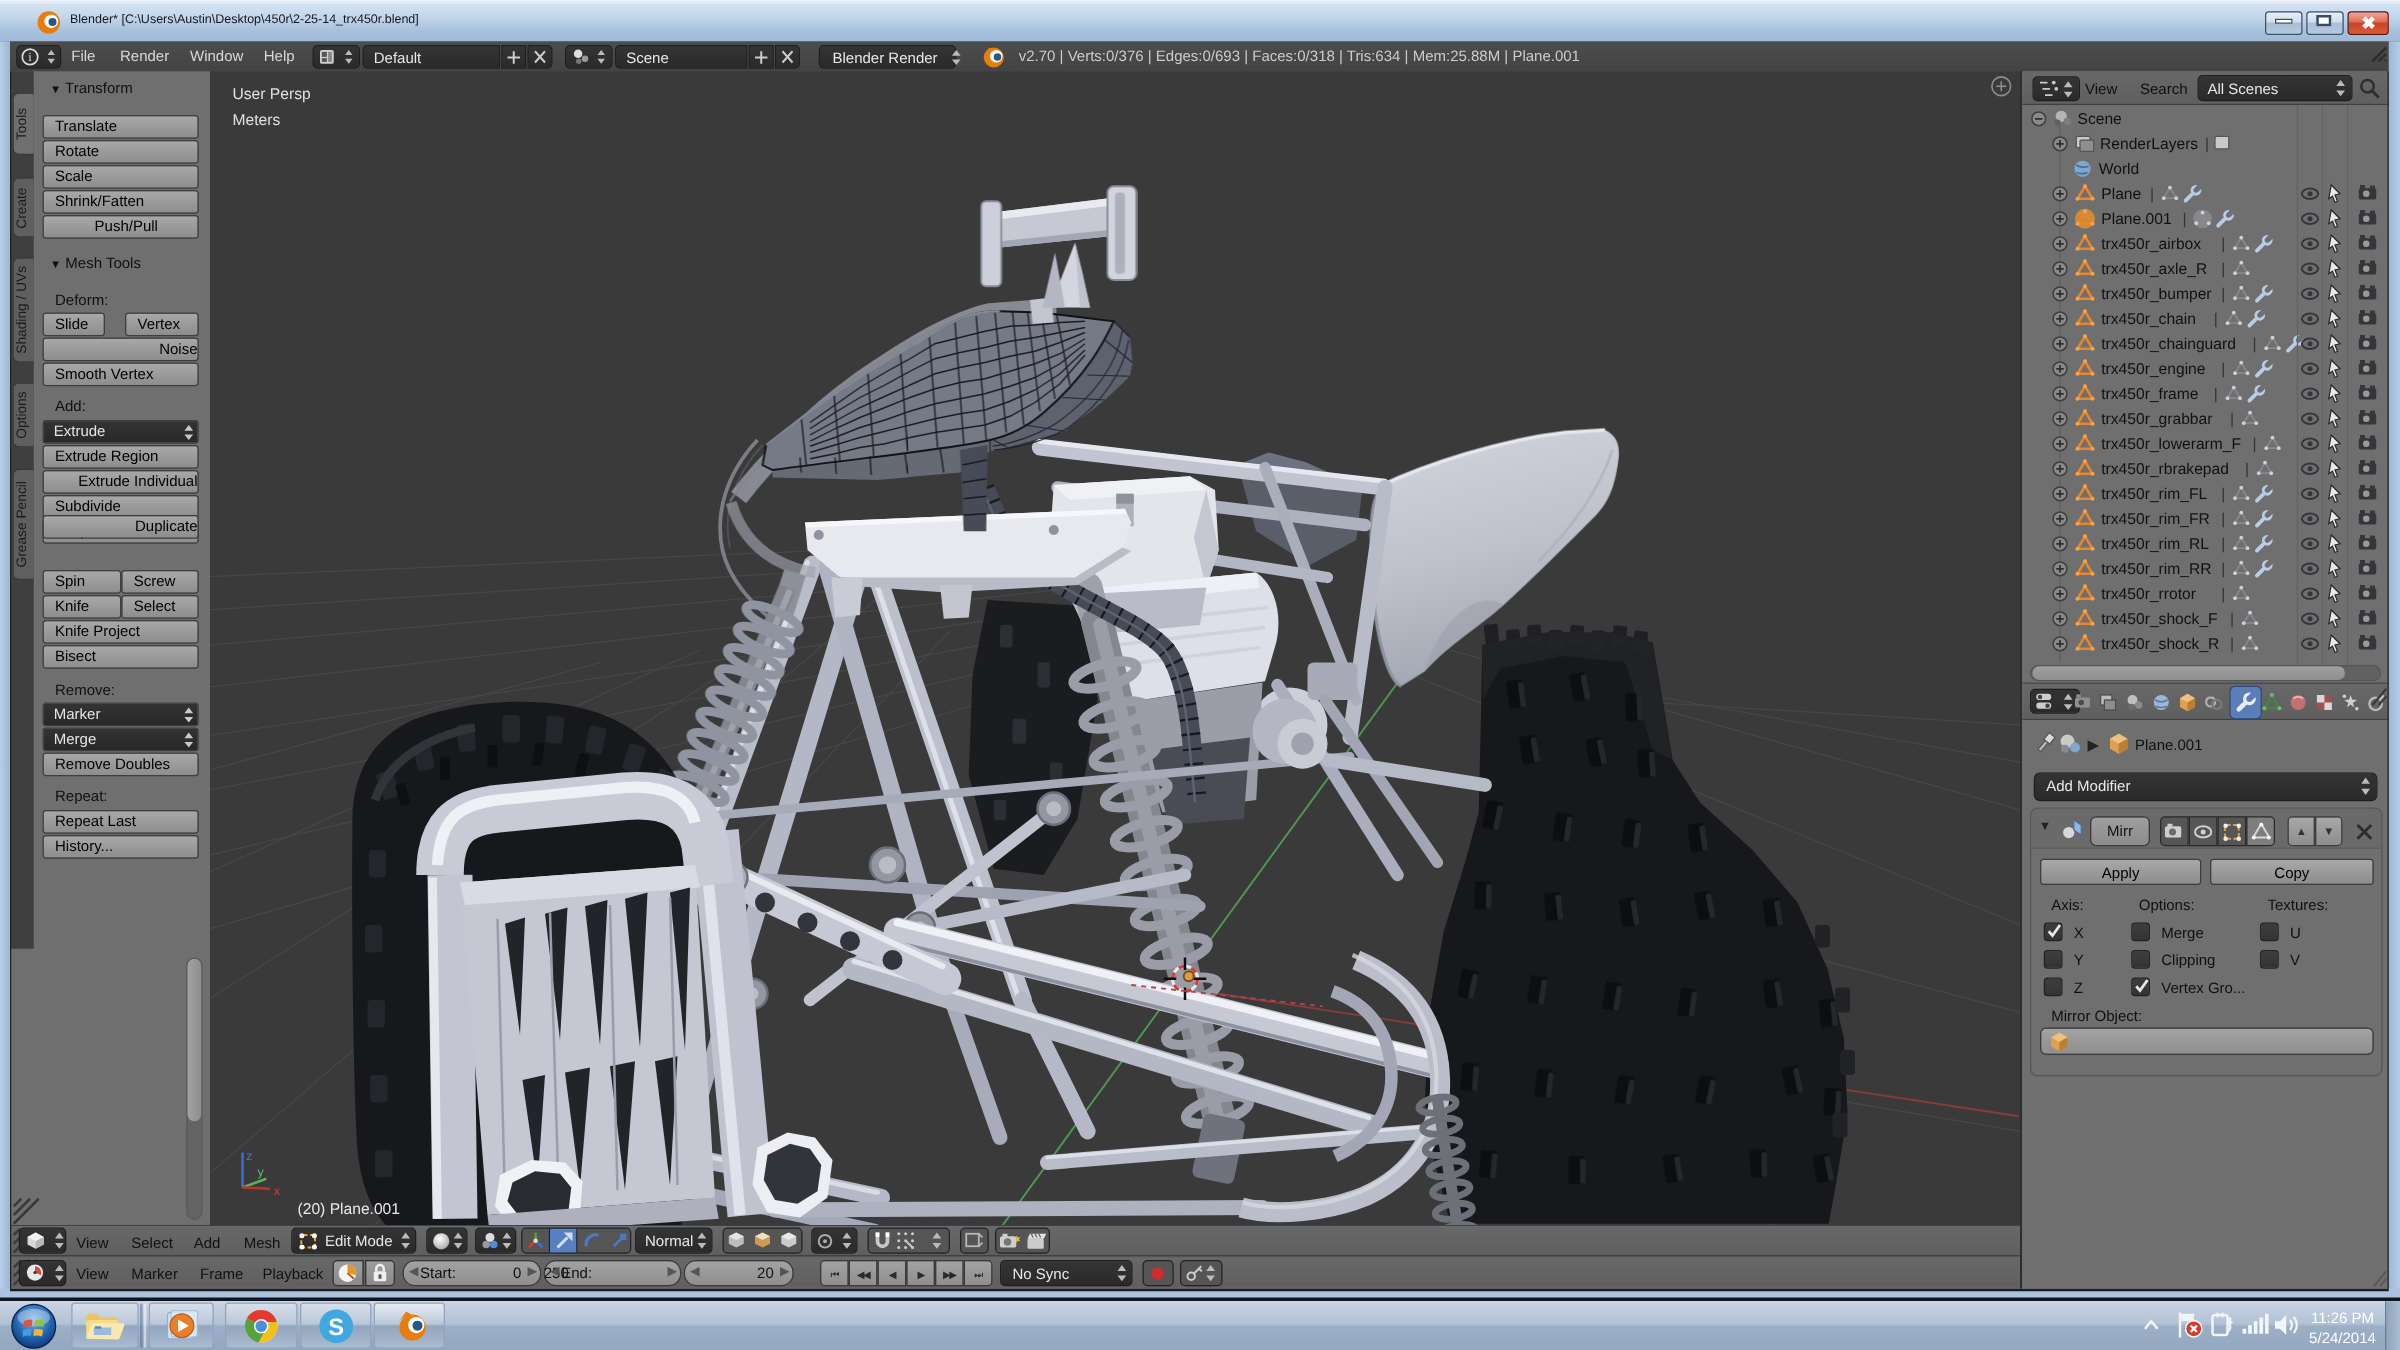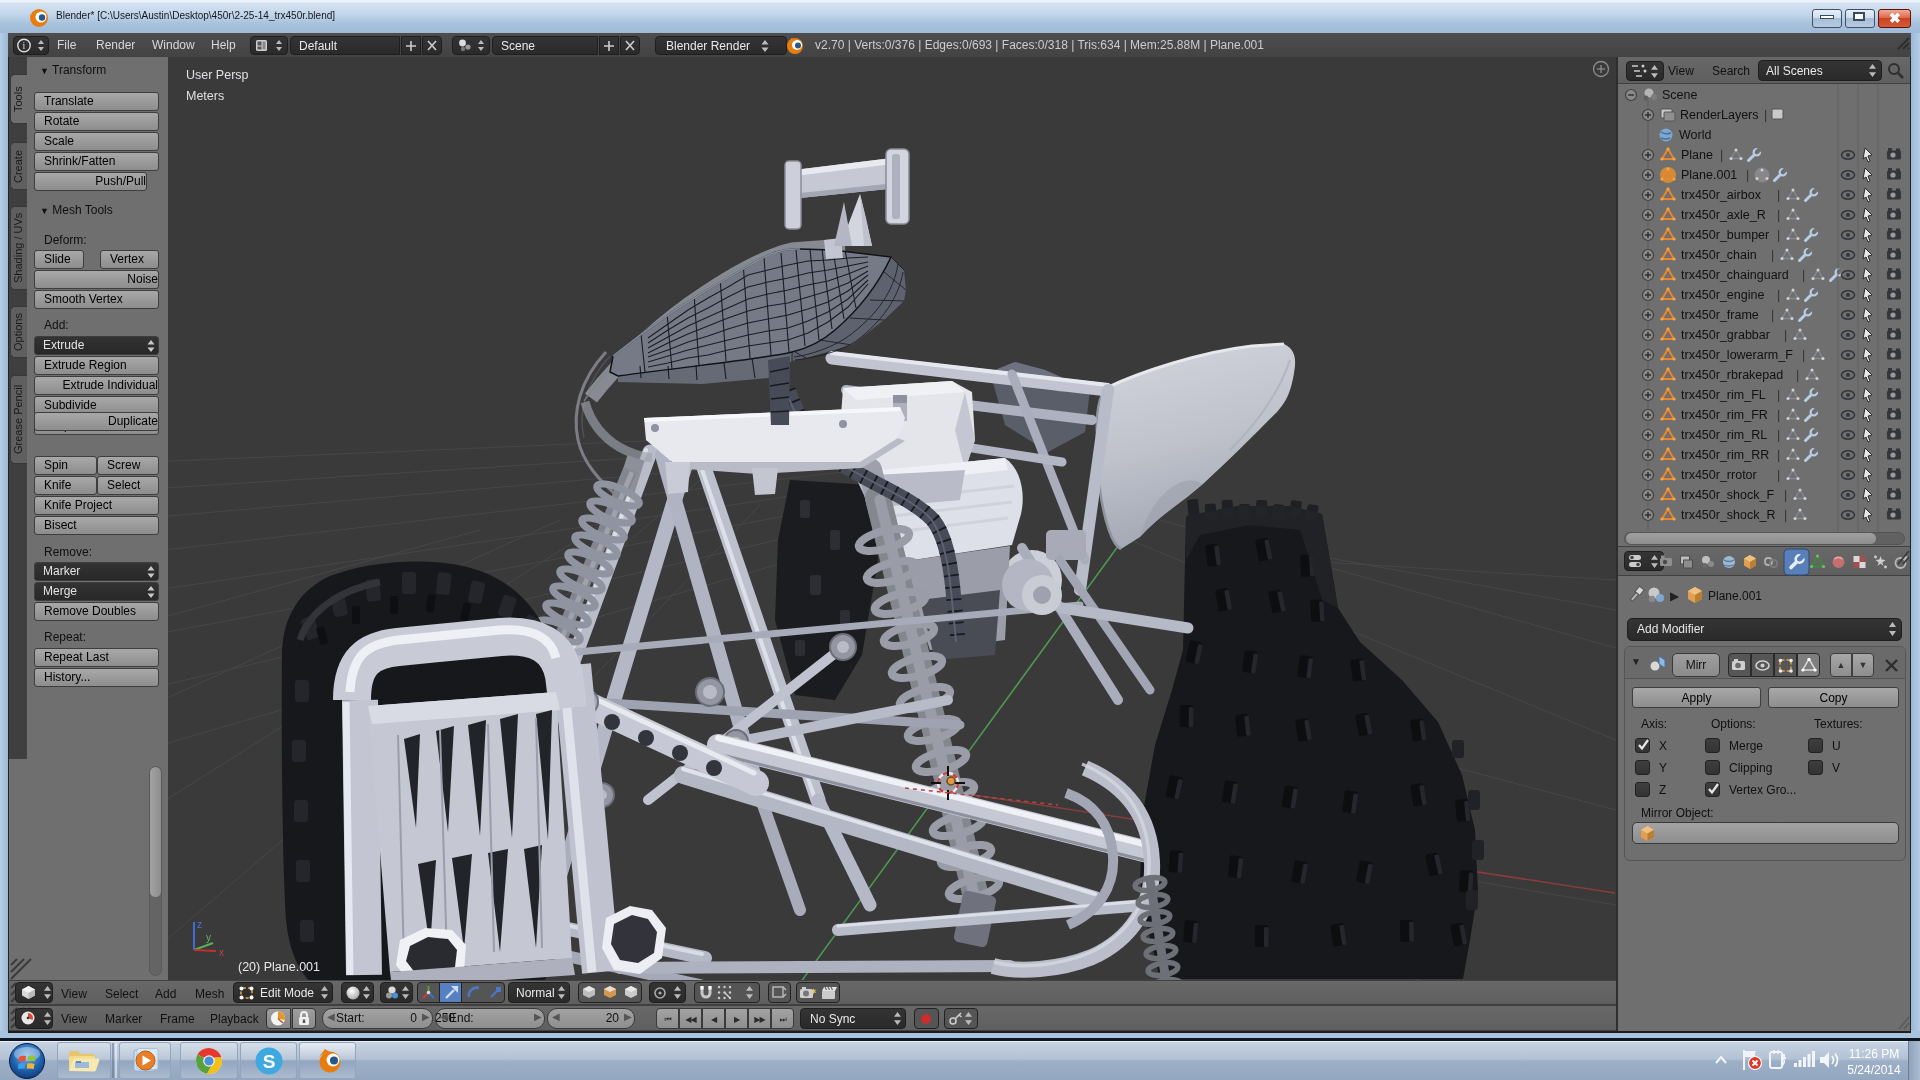--- a/index.html
+++ b/index.html
@@ -86,21 +86,21 @@
         <span style="position:absolute;left:8px;top:2px">Scene</span>
       </div>
  <div class="dk" style="position:absolute;left:599px;top:3px;width:20px;height:19px;border-radius:0"></div>
  <svg class="abs" style="left:602px;top:6px" width="14" height="14" viewBox="0 0 14 14">
         <path d="M7 2 v10 M2 7 h10" stroke="#ccc" stroke-width="1.6"></path>
       </svg>
  <div class="dk" style="position:absolute;left:620px;top:3px;width:20px;height:19px;border-radius:0 4px 4px 0"></div>
  <svg class="abs" style="left:624px;top:6px" width="12" height="13" viewBox="0 0 12 13">
         <path d="M2 2 L10 11 M10 2 L2 11" stroke="#ccc" stroke-width="1.6"></path>
       </svg>
- <div class="dk" style="position:absolute;left:655px;top:3px;width:132px;height:19px">
+ <div class="dk" style="position:absolute;left:655px;top:3px;width:110px;height:19px">
         <span style="position:absolute;left:10px;top:2px">Blender Render</span>
  <svg class="abs" style="left:104px;top:2px" width="10" height="14" viewBox="0 0 10 14">
           <path d="M5 1 l3.5 4.5 h-7 z M5 13 l-3.5 -4.5 h7 z" fill="#bbb"></path>
         </svg>
       </div>
  <svg class="abs" style="left:783px;top:3px" width="22" height="20" viewBox="0 0 22 20">
         <circle cx="12" cy="10" r="8" fill="#e87d0d"></circle>
         <circle cx="14" cy="9" r="5" fill="#fff"></circle>
         <circle cx="15" cy="9.5" r="3" fill="#265787"></circle>
         <path d="M2 11 q4 -7 11 -6.5 l-4.5 -2.5 z" fill="#e87d0d"></path>
@@ -535,21 +535,21 @@
 <div class="abs" style="left:11px;top:206px;width:15px;height:84px;color:#1a1a1a;font-size:11px;writing-mode:vertical-rl;transform:rotate(180deg);text-align:center;line-height:15px">Shading / UVs</div>
 <div class="abs" style="left:10px;top:306px;width:17px;height:52px;background:#5f5f5f;border:1px solid #383838;border-right:none;border-radius:5px 0 0 5px"></div>
 <div class="abs" style="left:11px;top:306px;width:15px;height:52px;color:#1a1a1a;font-size:11px;writing-mode:vertical-rl;transform:rotate(180deg);text-align:center;line-height:15px">Options</div>
 <div class="abs" style="left:10px;top:375px;width:17px;height:89px;background:#5f5f5f;border:1px solid #383838;border-right:none;border-radius:5px 0 0 5px"></div>
 <div class="abs" style="left:11px;top:375px;width:15px;height:89px;color:#1a1a1a;font-size:11px;writing-mode:vertical-rl;transform:rotate(180deg);text-align:center;line-height:15px">Grease Pencil</div>
 <div class="lbl" style="left:40px;top:63px"><span style="font-size:9px">▼</span> Transform</div>
 <div class="btn" style="left:34px;top:92px;width:125px;height:19px;line-height:17px;text-align:left;padding-left:9px">Translate</div>
 <div class="btn" style="left:34px;top:112px;width:125px;height:19px;line-height:17px;text-align:left;padding-left:9px">Rotate</div>
 <div class="btn" style="left:34px;top:132px;width:125px;height:19px;line-height:17px;text-align:left;padding-left:9px">Scale</div>
 <div class="btn" style="left:34px;top:152px;width:125px;height:19px;line-height:17px;text-align:left;padding-left:9px">Shrink/Fatten</div>
-<div class="btn" style="left:34px;top:172px;width:113px;height:19px;line-height:17px;text-align:right;padding-left:9px">Push/Pull</div>
+<div class="btn" style="left:34px;top:172px;width:125px;height:19px;line-height:17px;text-align:center;padding-left:9px">Push/Pull</div>
 <div class="lbl" style="left:40px;top:203px"><span style="font-size:9px">▼</span> Mesh Tools</div>
 <div class="lbl" style="left:44px;top:233px">Deform:</div>
 <div class="btn" style="left:34px;top:250px;width:50px;height:19px;line-height:17px;text-align:left;padding-left:9px">Slide Edg</div>
 <div class="btn" style="left:100px;top:250px;width:59px;height:19px;line-height:17px;text-align:left;padding-left:9px">Vertex</div>
 <div class="btn" style="left:34px;top:270px;width:125px;height:19px;line-height:17px;text-align:right;padding-left:9px">Noise</div>
 <div class="btn" style="left:34px;top:290px;width:125px;height:19px;line-height:17px;text-align:left;padding-left:9px">Smooth Vertex</div>
 <div class="lbl" style="left:44px;top:318px">Add:</div>
 <div class="btn dark" style="left:34px;top:336px;width:125px;height:19px;line-height:17px;padding-left:8px">Extrude</div>
 <svg class="abs" style="left:146px;top:339px" width="10" height="14" viewBox="0 0 10 14">
       <path d="M5 1 l3.5 4.5 h-7 z M5 13 l-3.5 -4.5 h7 z" fill="#c9c9c9"></path>

